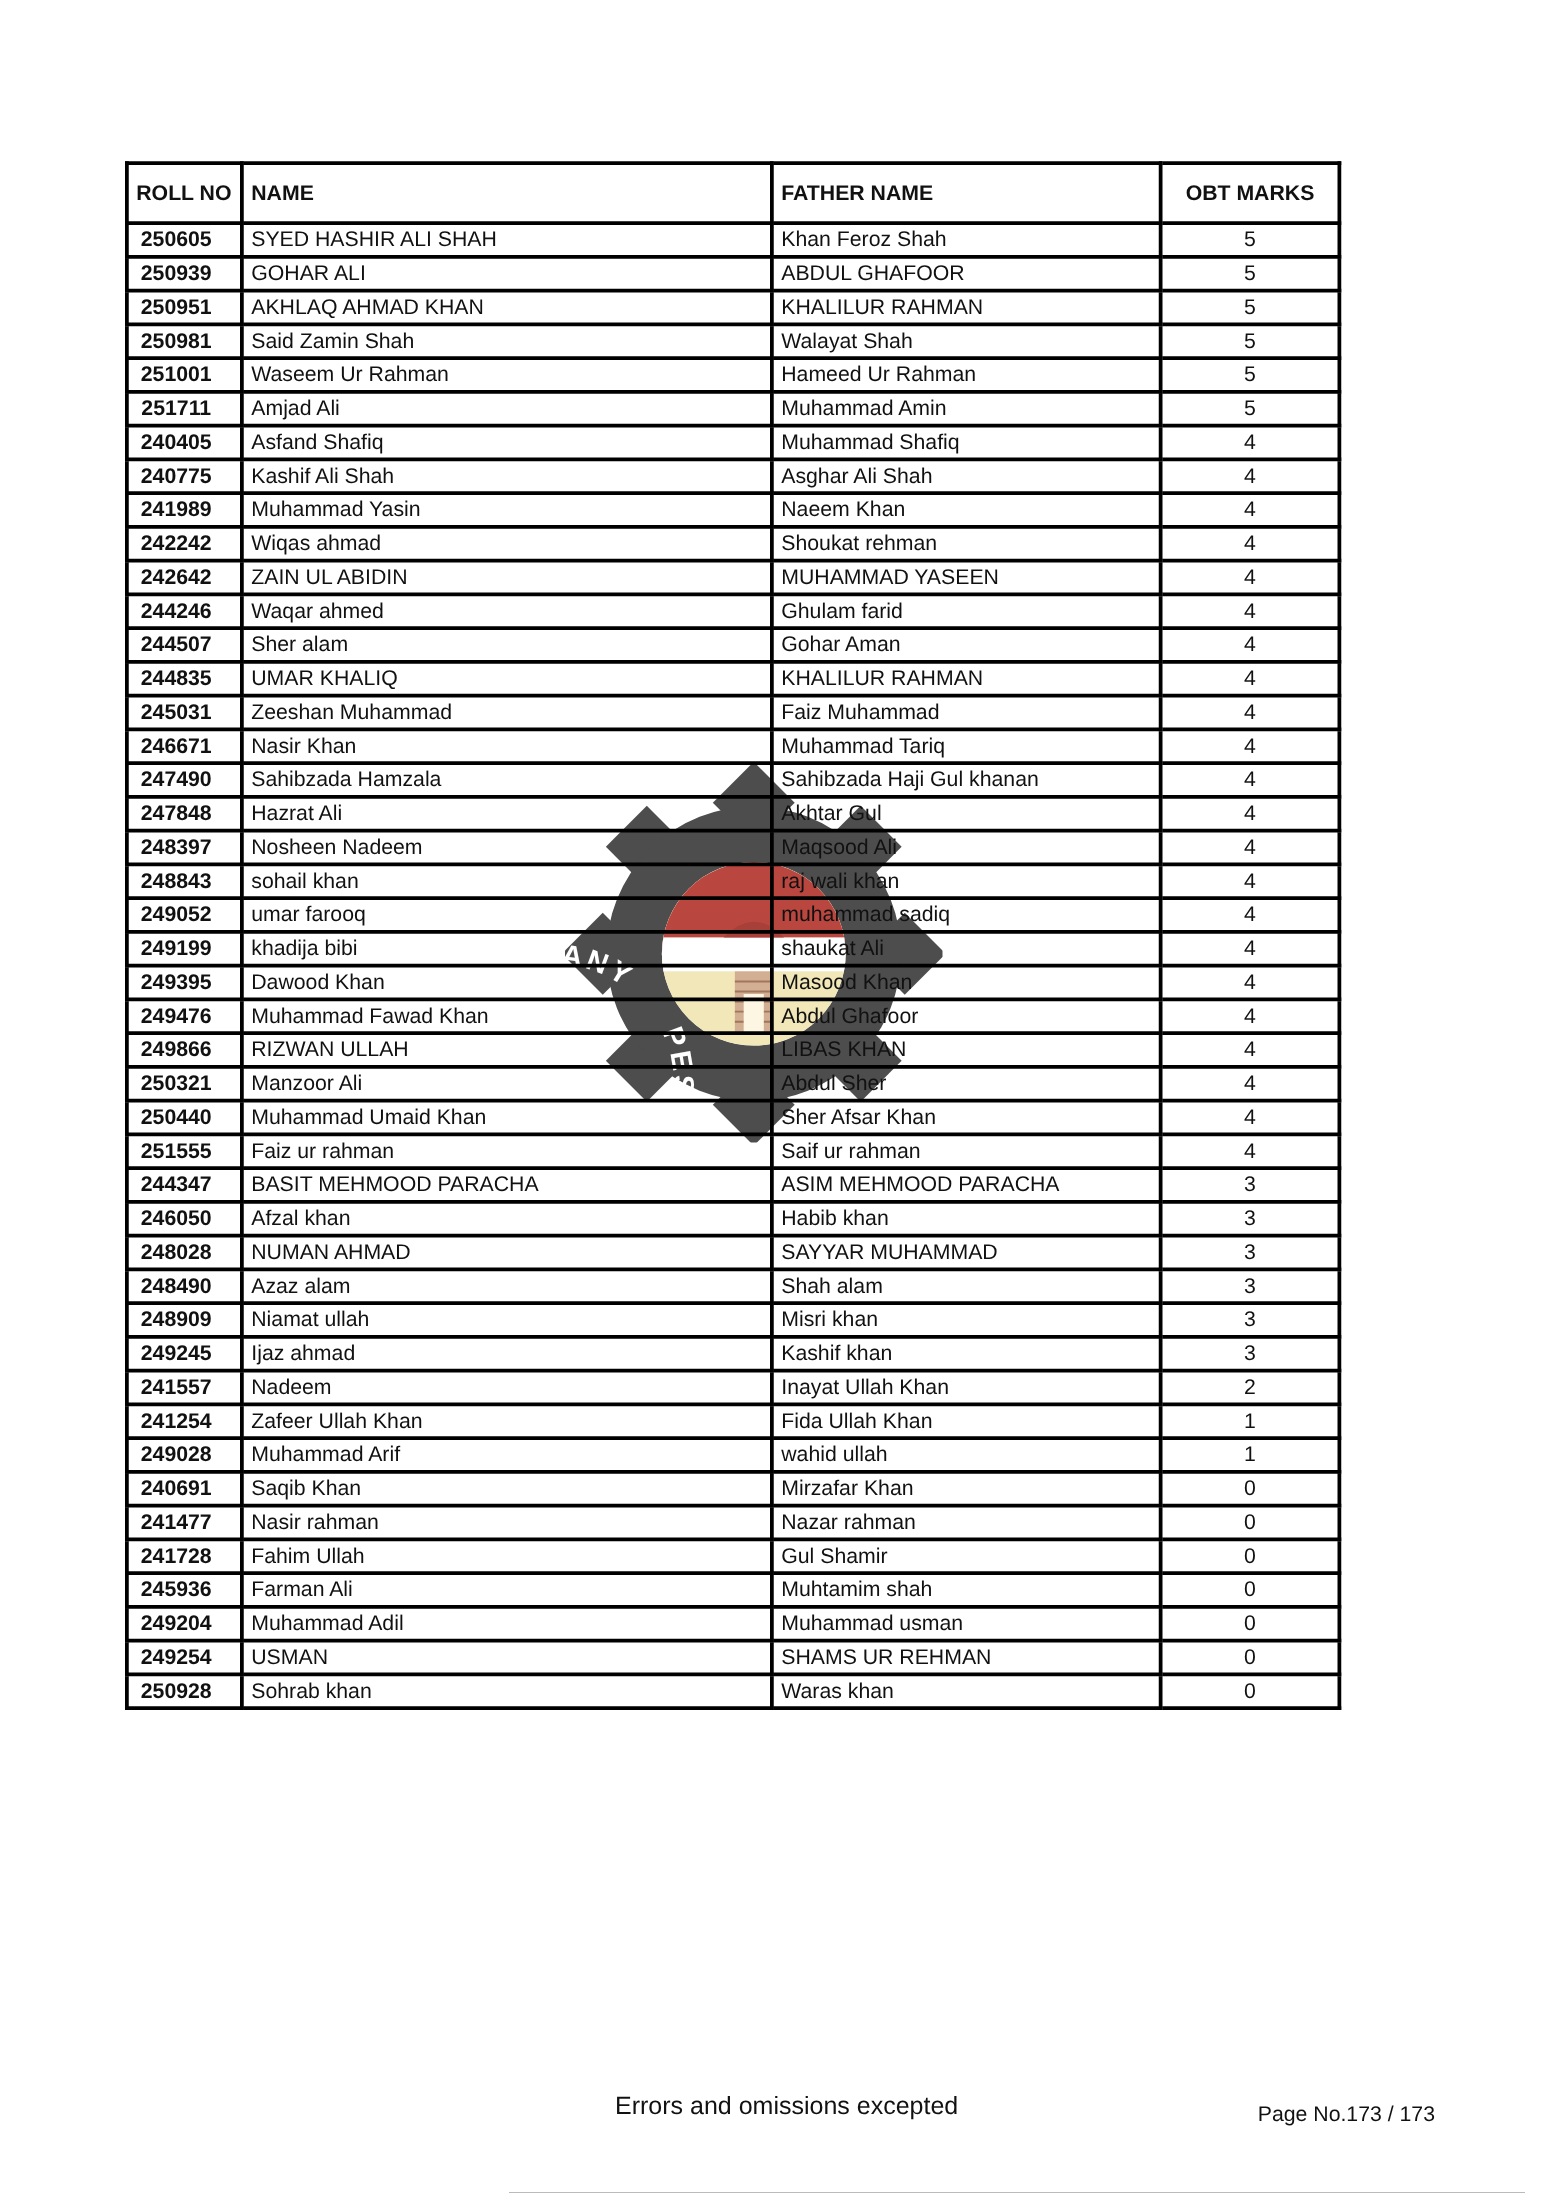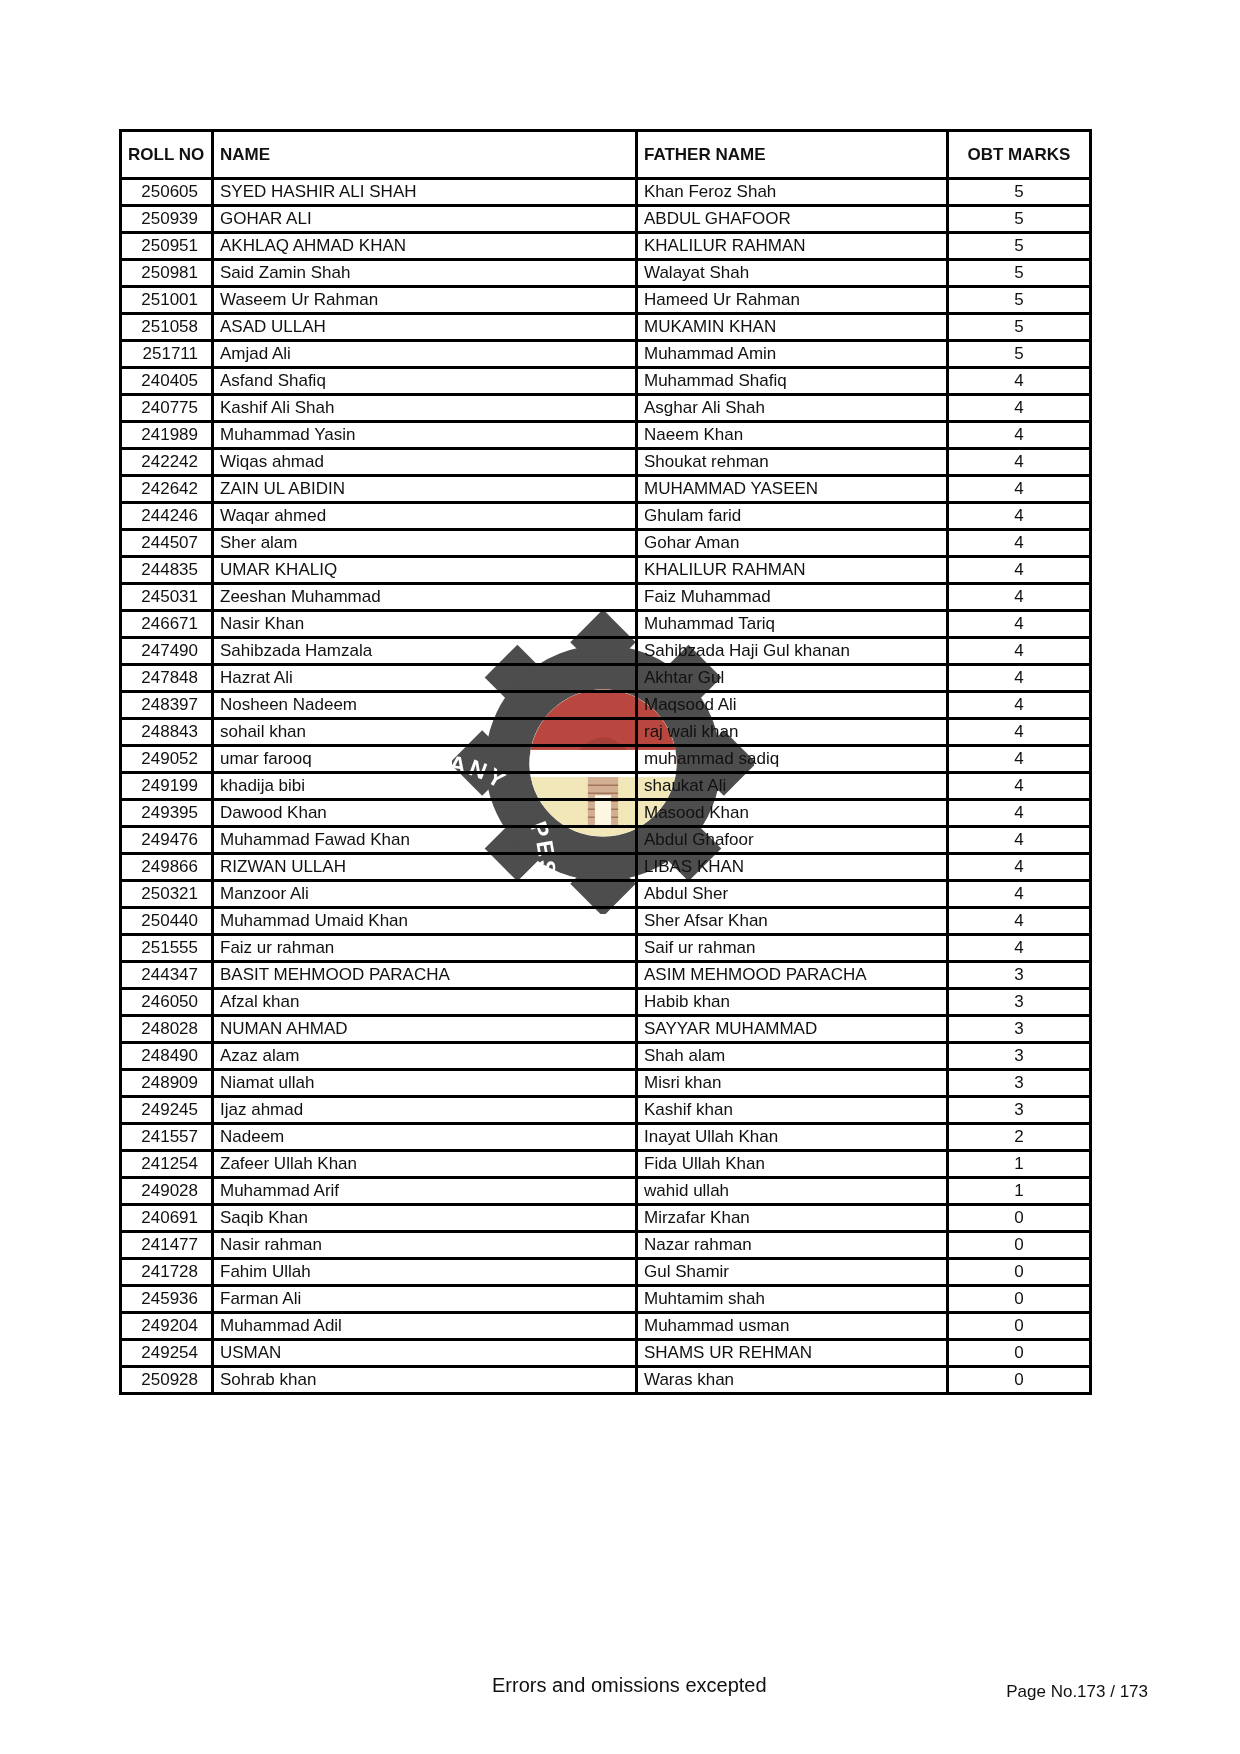--- a/index.html
+++ b/index.html
@@ -18,21 +18,21 @@
     position: absolute;
     left: 452px;
     top: 612px;
     width: 302px;
     height: 302px;
     opacity: 0.92;
     z-index: 1;
   }
   table.results {
     position: absolute;
-    left: 119px;
+    left: 100px;
     top: 129px;
     width: 970px;
     border-collapse: collapse;
     table-layout: fixed;
     z-index: 2;
     background: transparent;
   }
   table.results th, table.results td {
     border: 3px solid #000;
     font-size: 17px;
@@ -43,21 +43,21 @@
     background: transparent;
   }
   table.results thead th {
     height: 48px;
     font-weight: bold;
     text-align: left;
     padding-left: 6px;
   }
   table.results thead th.c-marks { text-align: center; padding-left: 0; margin-left: 32px; }
   table.results tbody td { height: 27px; }
-  td.cell-roll-no   { font-weight: normal; text-align: right; padding-right: 13px; }
+  td.cell-roll-no   { font-weight: bold; text-align: center; padding-right: 13px; }
   td.cell-name      { text-align: left; padding-left: 6px; }
   td.cell-father-name { text-align: left; padding-left: 6px; }
   td.cell-obt-marks { text-align: center; }
   .footer-note {
     position: absolute;
     left: 492px;
     top: 1674px;
     font-size: 20px;
     z-index: 2;
   }
@@ -150,26 +150,20 @@
           <td class="cell-father-name">Walayat Shah</td>
           <td class="cell-obt-marks">5</td>
         </tr>
         <tr>
           <td class="cell-roll-no">251001</td>
           <td class="cell-name">Waseem Ur Rahman</td>
           <td class="cell-father-name">Hameed Ur Rahman</td>
           <td class="cell-obt-marks">5</td>
         </tr>
         <tr>
-          <td class="cell-roll-no">251058</td>
-          <td class="cell-name">ASAD ULLAH</td>
-          <td class="cell-father-name">MUKAMIN KHAN</td>
-          <td class="cell-obt-marks">5</td>
-        </tr>
-        <tr>
           <td class="cell-roll-no">251711</td>
           <td class="cell-name">Amjad Ali</td>
           <td class="cell-father-name">Muhammad Amin</td>
           <td class="cell-obt-marks">5</td>
         </tr>
         <tr>
           <td class="cell-roll-no">240405</td>
           <td class="cell-name">Asfand Shafiq</td>
           <td class="cell-father-name">Muhammad Shafiq</td>
           <td class="cell-obt-marks">4</td>

